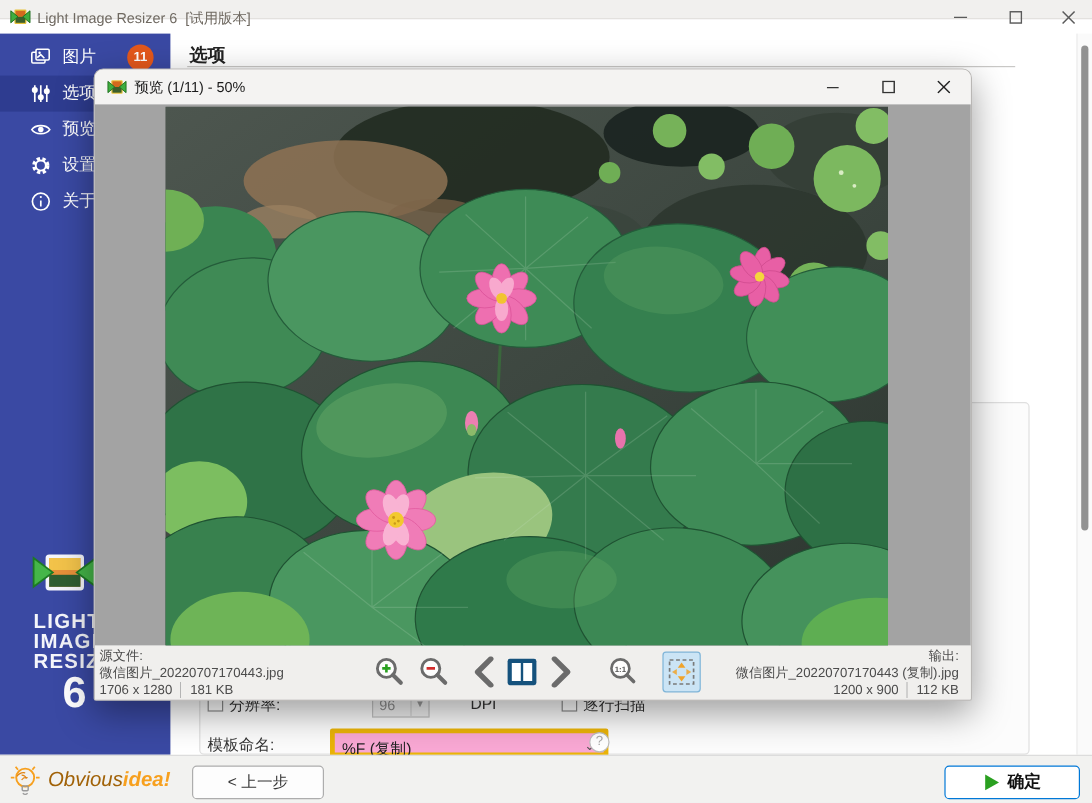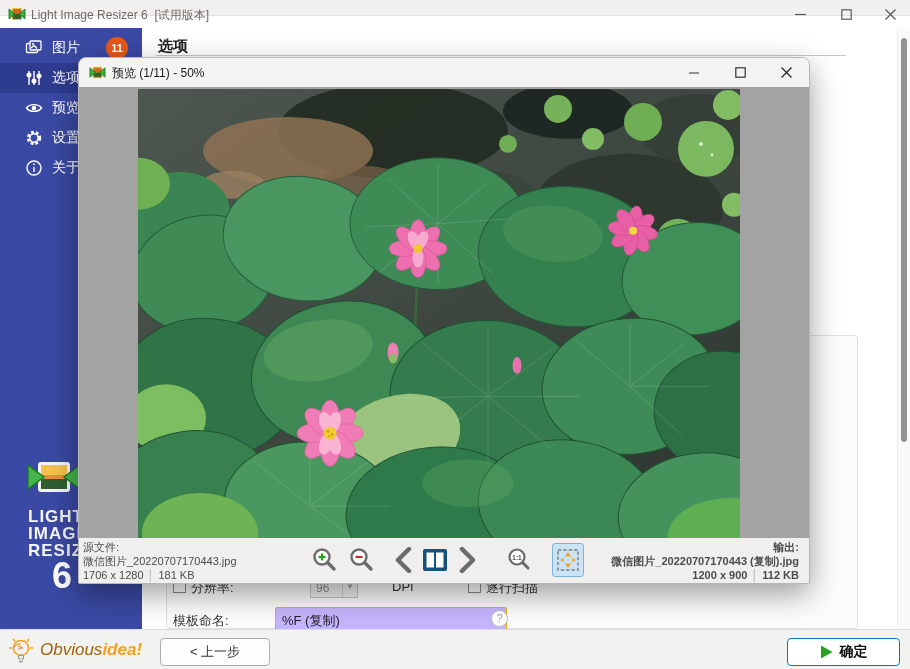--- a/index.html
+++ b/index.html
@@ -28,21 +28,21 @@
   
   .main { position:absolute; left:142px; top:28px; width:768px; height:601px; background:#fff; }
   .page-title { position:absolute; left:16px; top:9px; font-size:15px; font-weight:bold; color:#222; }
   .page-sep { position:absolute; left:14px; top:27px; width:690px; height:1px; background:#c9c8c6; }
   .groupbox { position:absolute; left:24px; top:307px; width:692px; height:294px; border:1px solid #dfdfdf; border-radius:4px; background:#fcfcfc; }
   .form-row { position:absolute; font-size:13px; color:#333; }
   .checkbox { display:inline-block; width:13px; height:13px; border:1px solid #8a8a8a; background:#fff; vertical-align:middle; }
   .spinner { position:absolute; width:48px; height:22px; border:1px solid #c4c4c4; background:#f0f0f0; color:#8d8d8d; font-size:12px; }
   .spinner .num { position:absolute; left:5px; top:4px; }
   .spinner .sarrow { position:absolute; right:0; top:0; width:15px; height:20px; border-left:1px solid #d2d2d2; color:#9a9a9a; font-size:8px; text-align:center; line-height:20px; }
-  .select { position:absolute; width:232px; height:24px; border:1px solid #eab308; border-radius:2px; background:#c4b5fd; font-size:13px; color:#222; }
+  .select { position:absolute; width:232px; height:24px; border:4px solid #eab308; border-radius:2px; background:#f9a8d4; font-size:13px; color:#222; }
   .select .val { position:absolute; left:6px; top:4px; }
   .select .chev { position:absolute; right:7px; top:4px; color:#505050; font-size:11px; }
   .helpdot { position:absolute; width:17px; height:17px; border:1px solid #bdbdbd; border-radius:50%; color:#a8a8a8; font-size:11px; text-align:center; line-height:15px; background:#fff; }
 
   
   .footer { position:absolute; left:0; top:629px; width:910px; height:40px; background:#f2f2f0; border-top:1px solid #dcdcdc; z-index:6; }
   .brand { position:absolute; left:6px; top:5px; display:flex; align-items:center; }
   .brand .btxt { font-size:17px; font-style:italic; margin-left:4px; }
   .brand .b1 { color:#a16207;margin-top:28px; }
   .brand .b2 { color:#f7a01e; font-weight:bold; }
@@ -57,21 +57,21 @@
   
   .dialog { position:absolute; left:78px; top:57px; width:732px; height:527px; background:#f2f1f0; border:1px solid #b9b7b5; border-radius:8px 8px 2px 2px; box-shadow:0 10px 30px rgba(0,0,0,.38); z-index:20; overflow:hidden; }
   .dlg-titlebar { position:relative; height:29px; background:#f4f3f2; }
   .dlg-titlebar .dicon { position:absolute; left:10px; top:6px; }
   .dlg-titlebar .dtitle { position:absolute; left:33px; top:7px; font-size:12px; color:#1b1b1b; }
   .dlg-btn { position:absolute; top:0; width:42px; height:29px; display:flex; align-items:center; justify-content:center; }
   .dlg-content { position:absolute; left:0; top:29px; width:730px; height:451px; background:#a3a3a3; }
   .photo { position:absolute; left:59px; top:2px; width:602px; height:449px; background:#3c463f; }
   .dlg-status { position:absolute; left:0; top:480px; width:730px; height:45px; background:#f0efed; font-size:11px; color:#4c4c4c;padding-left:48px; }
   .src-block { position:absolute; left:4px; top:2px; line-height:14px; }
-  .out-block { position:absolute; right:10px; top:2px; text-align:right; line-height:14px;font-weight:bold; }
+  .out-block { position:absolute; right:10px; top:2px; text-align:right; line-height:14px; }
   .dimline .sep { color:#b0b0b0; padding:0 4px; }
   .tool { position:absolute; top:5px; width:32px; height:34px; display:flex; align-items:center; justify-content:center; }
   .tool.fit { background:#cbe4f5; border:1px solid #7eb4d8; border-radius:3px; }
 
   .clickable { cursor:pointer; }
 </style>
 </head>
 <body>
 
 <div class="window">

